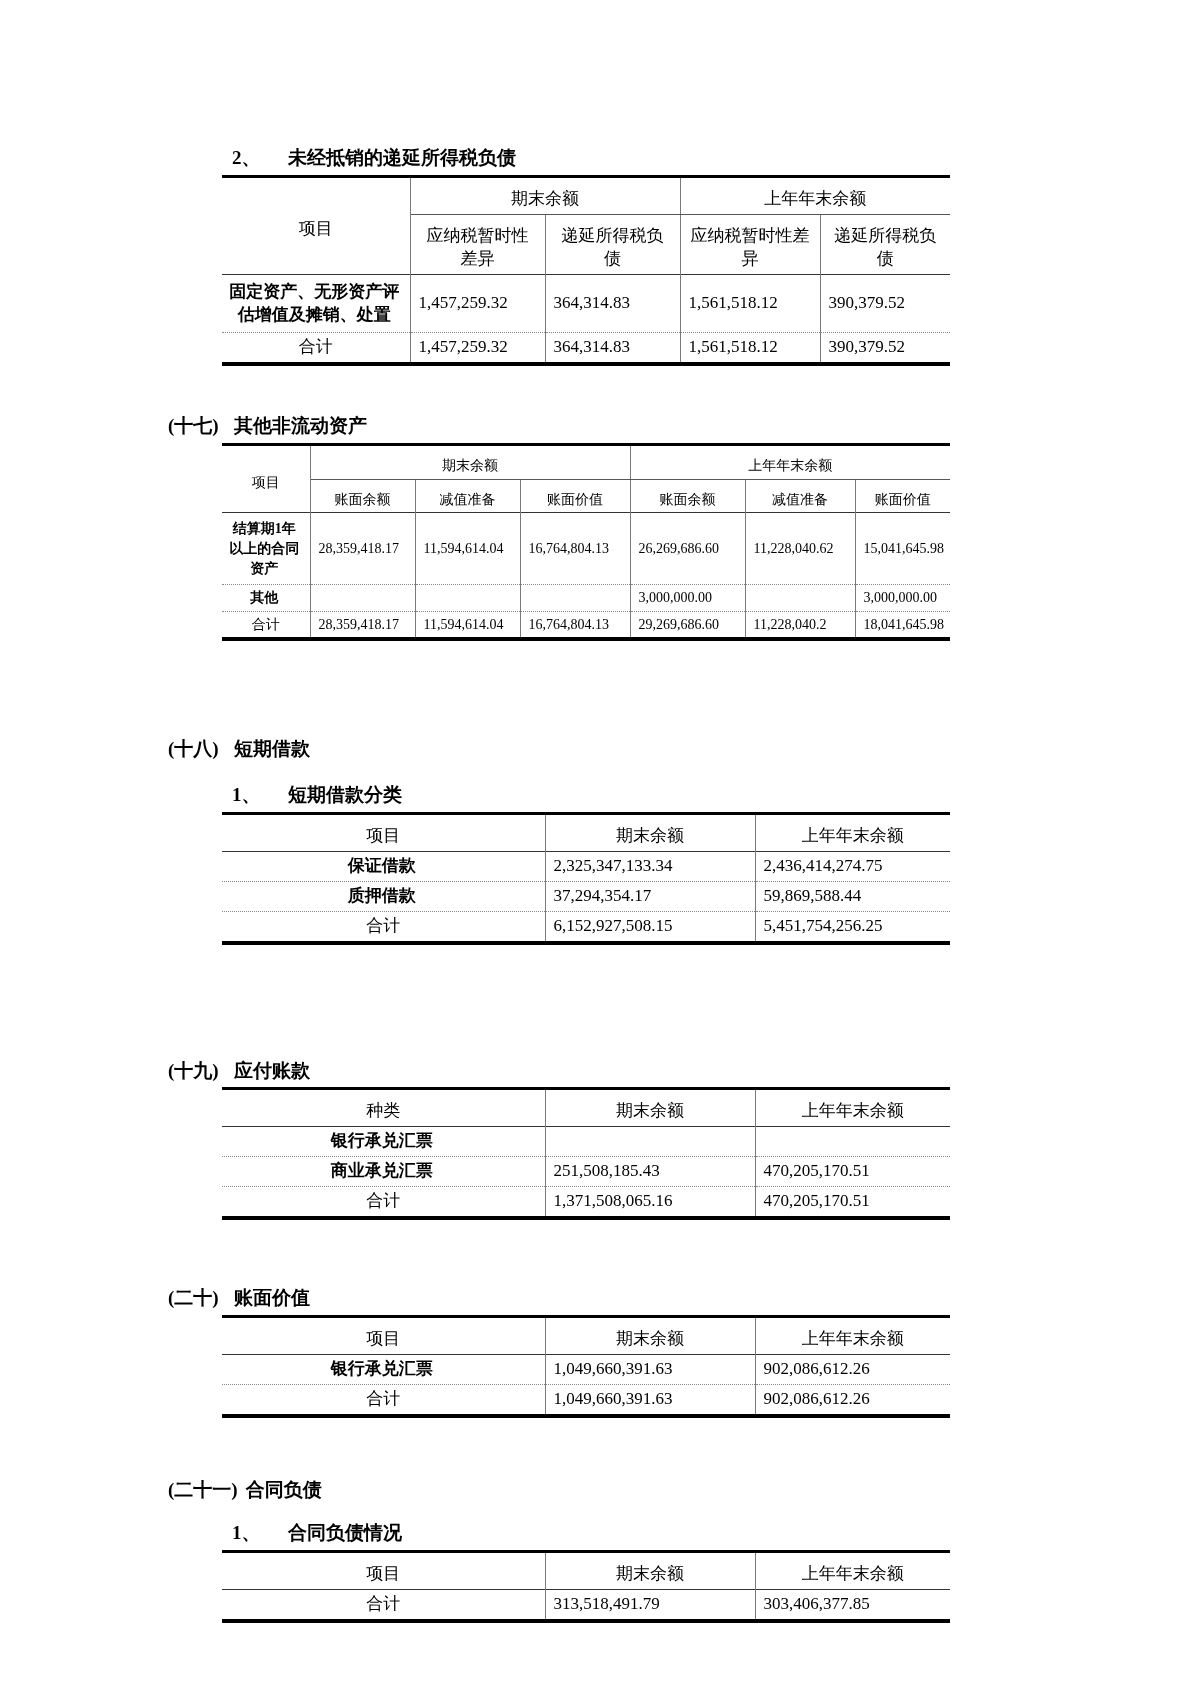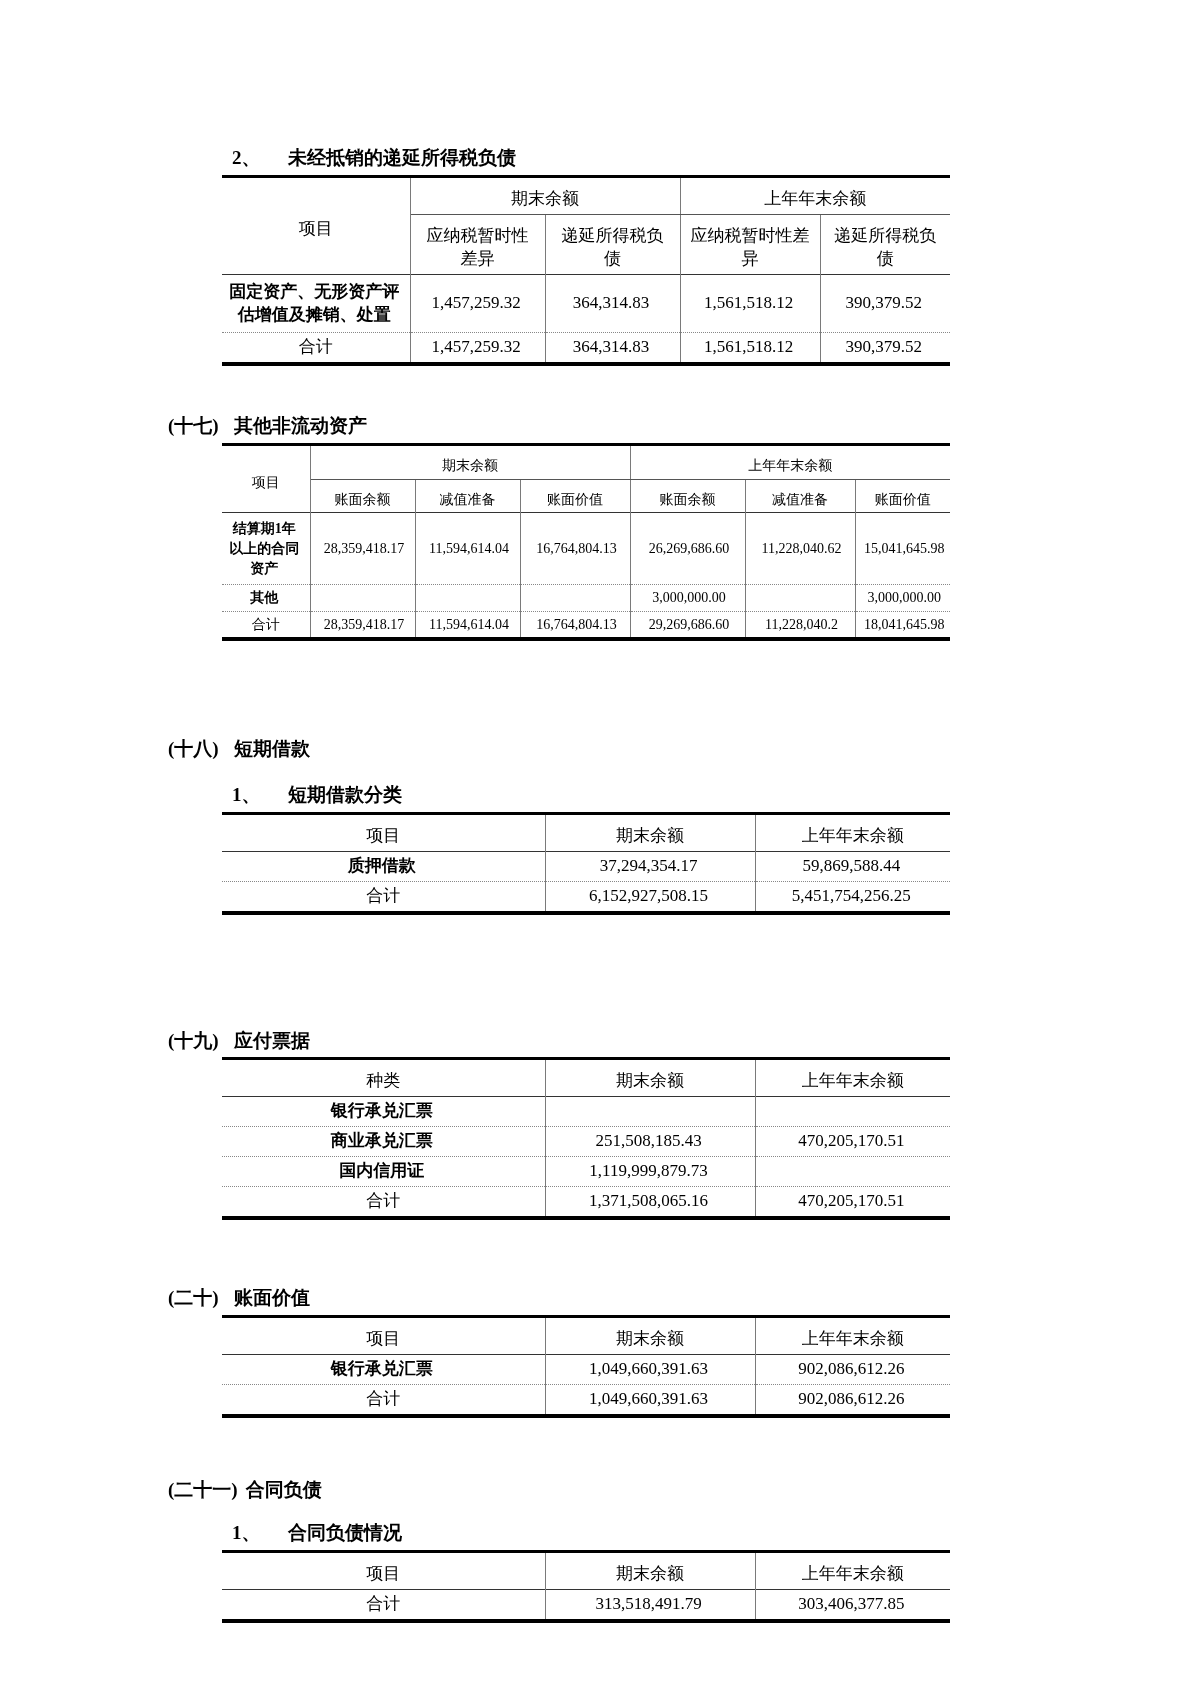--- a/index.html
+++ b/index.html
@@ -28,21 +28,21 @@
   table.t2 { font-size:14px; line-height:1.4; }
   .t th, .t td { font-weight:normal; padding:2px 8px; vertical-align:middle; }
   .t th { text-align:center; }
   .t tr > * { border-left:1px solid #7a7a7a; border-right:1px solid #7a7a7a; }
   .t tr > *:first-child { border-left:none; }
   .t tr > *:last-child { border-right:none; }
   .t thead { border-bottom:1.5px solid #333; }
   .t thead tr.grp th { border-bottom:1px solid #555; }
   .t tbody tr + tr > * { border-top:1px dotted #888; }
   .t td.lbl { text-align:center; padding-left:5px;font-weight:bold; }
-  .t td.num { text-align:center; padding-right:11px; }
+  .t td.num { text-align:left; padding-right:11px; }
   .t td.ctr { text-align:center; }
   .t2 td.num { padding-right:5px; }
   .t2 td.lbl { padding-left:5px; }
   .t thead th { padding-top:10px; padding-bottom:3px; }
   .rowpad td { padding-top:3px; padding-bottom:3px; }
   .row-tall td { padding-top:6px; padding-bottom:6px; }
 
   
   .mt-t1   { margin-top:5px; }
   .mt-s17  { margin-top:48px; }
@@ -185,35 +185,40 @@
     </colgroup>
     <thead>
       <tr>
         <th>项目</th>
         <th>期末余额</th>
         <th>上年年末余额</th>
       </tr>
     </thead>
     <tbody>
       <tr class="rowpad">
+        <td class="lbl">保证借款</td>
+        <td class="num">2,325,347,133.34</td>
+        <td class="num">2,436,414,274.75</td>
+      </tr>
+      <tr class="rowpad">
         <td class="lbl">质押借款</td>
         <td class="num">37,294,354.17</td>
         <td class="num">59,869,588.44</td>
       </tr>
       <tr class="rowpad">
         <td class="ctr">合计</td>
         <td class="num">6,152,927,508.15</td>
         <td class="num">5,451,754,256.25</td>
       </tr>
     </tbody>
   </table>
 
   <div class="h h-sect mt-s19">
     <span class="num">(十九)</span>
-    <span class="ttl">应付票据</span>
+    <span class="ttl">应付账款</span>
   </div>
 
   <table class="t mt-t4">
     <colgroup>
       <col style="width:323px">
         <col style="width:210px">
         <col style="width:195px">
     </colgroup>
     <thead>
       <tr>
@@ -227,25 +232,20 @@
         <td class="lbl">银行承兑汇票</td>
         <td class="num"></td>
         <td class="num"></td>
       </tr>
       <tr class="rowpad">
         <td class="lbl">商业承兑汇票</td>
         <td class="num">251,508,185.43</td>
         <td class="num">470,205,170.51</td>
       </tr>
       <tr class="rowpad">
-        <td class="lbl">国内信用证</td>
-        <td class="num">1,119,999,879.73</td>
-        <td class="num"></td>
-      </tr>
-      <tr class="rowpad">
         <td class="ctr">合计</td>
         <td class="num">1,371,508,065.16</td>
         <td class="num">470,205,170.51</td>
       </tr>
     </tbody>
   </table>
 
   <div class="h h-sect mt-s20">
     <span class="num">(二十)</span>
     <span class="ttl">账面价值</span>

